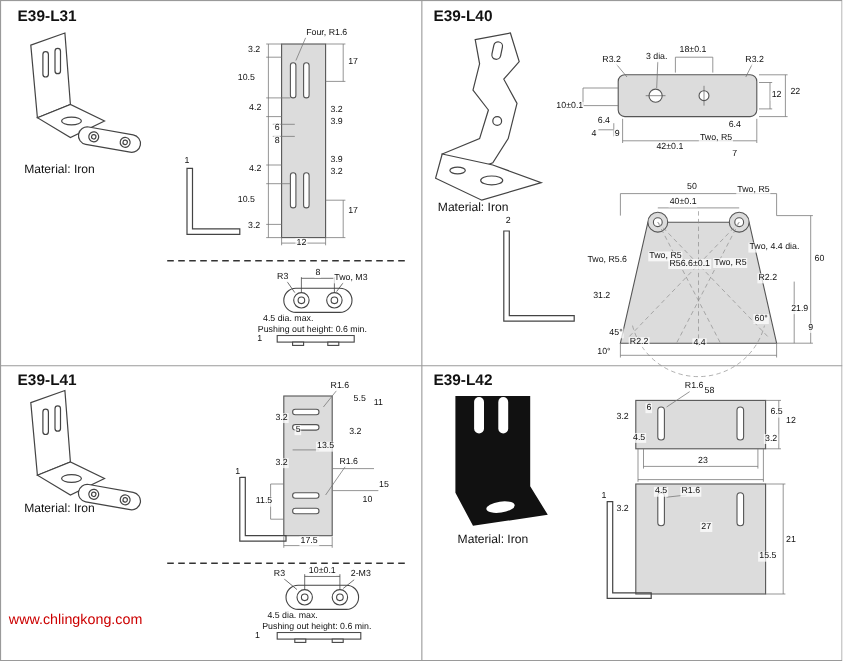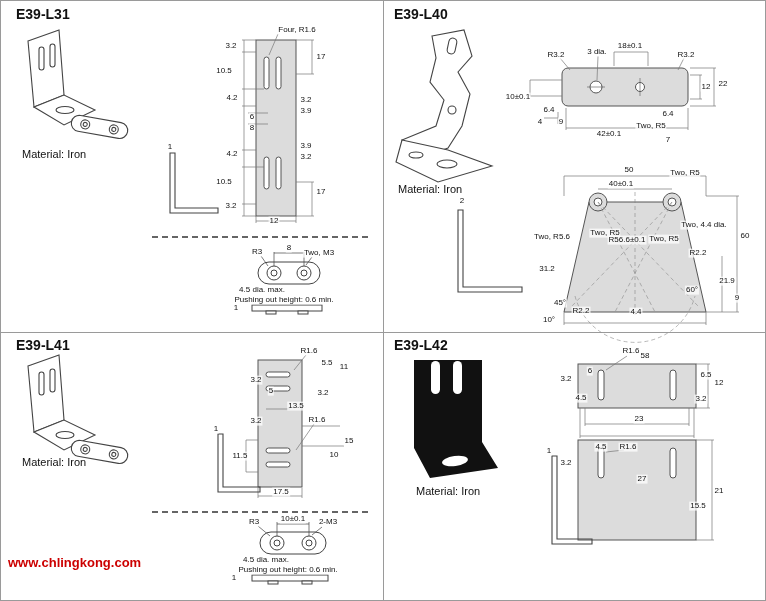--- a/index.html
+++ b/index.html
@@ -35,21 +35,21 @@
     color: #111111;
     white-space: nowrap;
     background: rgba(255,255,255,0.75);
     padding: 0 1px;
   }
   #watermark {
     position: absolute;
     left: 8px;
     top: 555px;
     font-size: 13px;
-    font-weight: bold;
+    font-weight: normal;
     color: #cc0000;
     white-space: nowrap;
   }
 </style>
 </head>
 <body>
 
 <div id="canvas">
 
   <svg width="766" height="601" viewBox="0 0 766 601">

